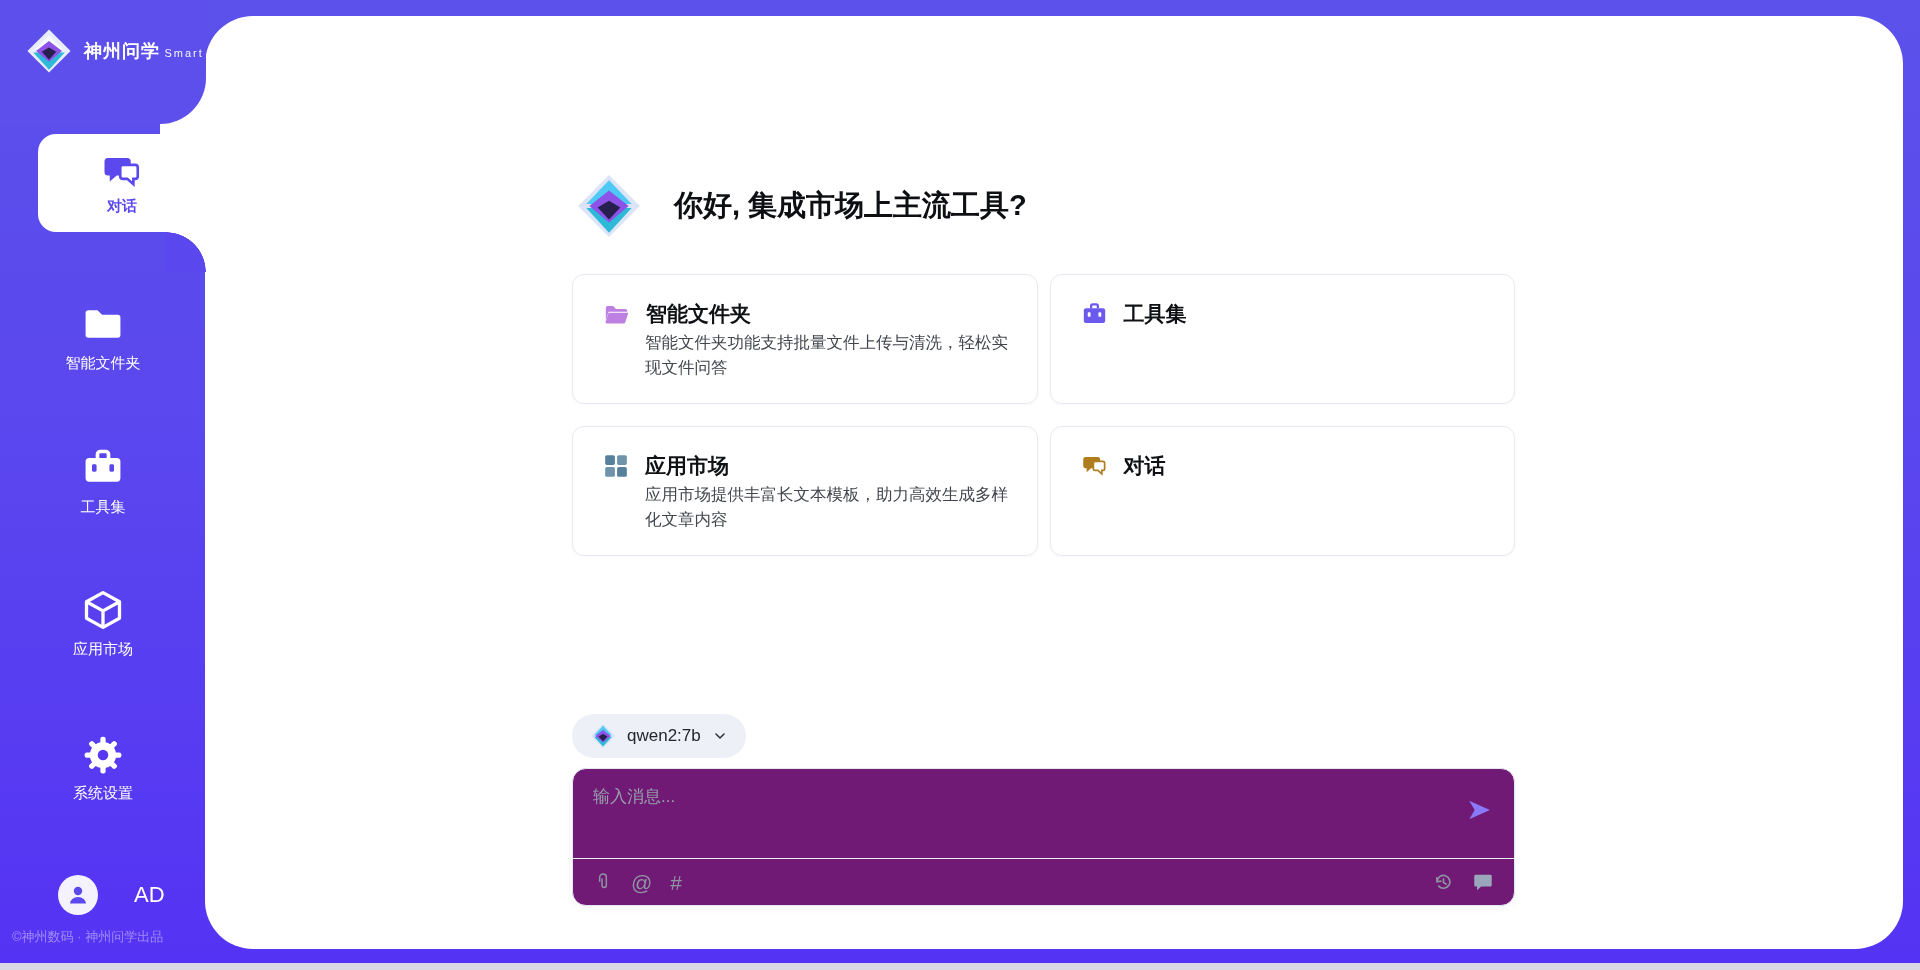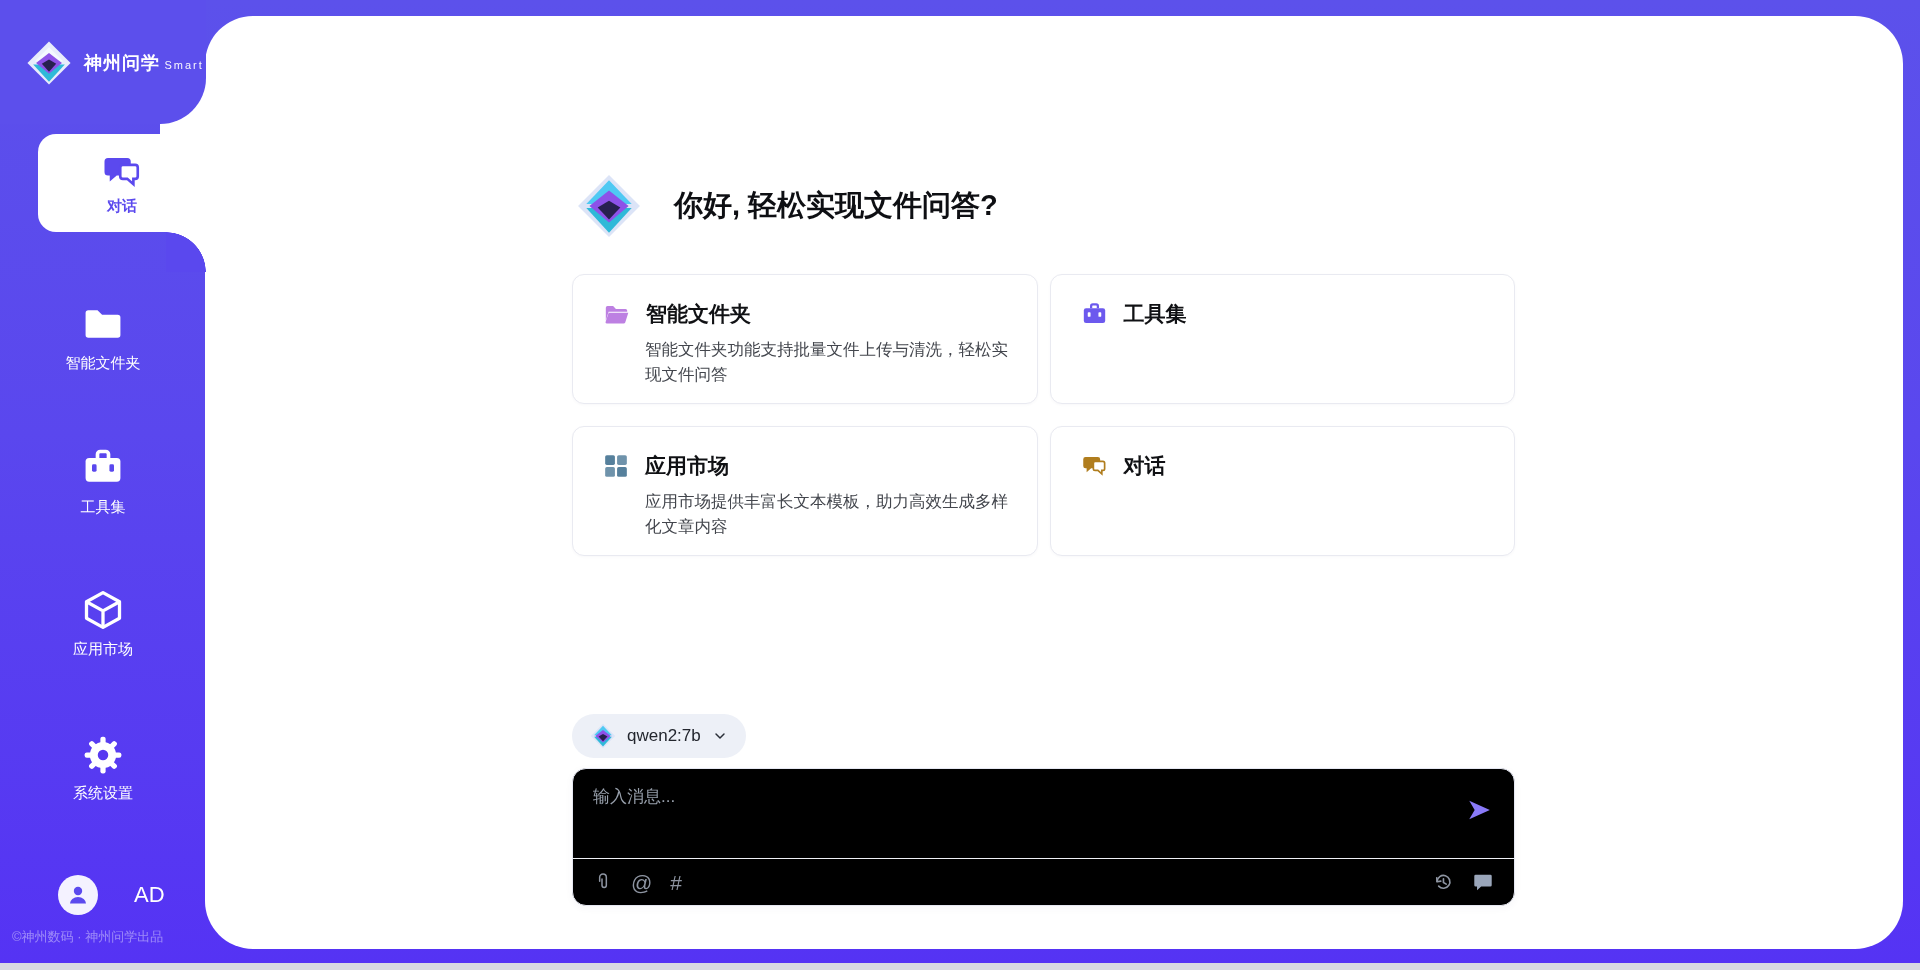--- a/index.html
+++ b/index.html
@@ -14,21 +14,21 @@
     background:linear-gradient(180deg,#5c51eb 0%,#5a47ee 45%,#5533f4 100%); }
 
   
   .main-panel { position:absolute; left:205px; top:16px; width:1698px; height:933px;
     background:#fff; border-radius:48px; }
 
   
   .corner-filler { position:absolute; left:160px; top:16px; width:46px; height:118px; background:#fff; }
   .logo-block { position:absolute; left:0; top:0; width:206px; height:124px;
     background:#5c4fec; border-bottom-right-radius:46px; }
-  .brand { position:absolute; left:26px; top:40px; display:flex; align-items:center; gap:12px; color:#fff; }
+  .brand { position:absolute; left:26px; top:28px; display:flex; align-items:center; gap:12px; color:#fff; }
   .brand-name { font-size:18px; font-weight:bold; letter-spacing:1px; line-height:1.15; }
   .brand-sub { font-size:11px; letter-spacing:2px; opacity:.95; }
 
   .tab-active { position:absolute; left:38px; top:134px; width:168px; height:98px;
     background:#fff; border-radius:18px 0 0 18px; z-index:3;
     display:flex; flex-direction:column; align-items:center; justify-content:center; gap:5px;
     color:#5b49ee; cursor:pointer; }
   .tab-fillet-bottom { position:absolute; left:166px; top:232px; width:40px; height:40px; z-index:2;
     background:radial-gradient(circle 40px at 0% 100%, #5a48ee 0 39.5px, #fff 40px); }
   .tab-label { font-size:15px; font-weight:bold; }
@@ -48,29 +48,29 @@
   .greeting-row { position:absolute; left:576px; top:165px; height:82px;
     display:flex; align-items:center; gap:32px; }
   .greeting-title { font-size:29px; font-weight:bold; color:#0e0f13; }
 
   .cards { position:absolute; left:572px; top:274px; width:943px;
     display:grid; grid-template-columns:1fr 1fr; column-gap:12px; row-gap:22px; }
   .card { height:130px; background:#fff; border:1px solid #e9eaf1; border-radius:12px;
     padding:25px 26px 20px 30px; box-shadow:0 1px 3px rgba(30,30,80,.03); cursor:pointer; }
   .card-head { display:flex; align-items:center; gap:16px; }
   .card-title { font-size:21px; font-weight:bold; color:#101114; }
-  .card-desc { margin-top:9px; margin-left:42px; font-size:16.5px; line-height:1.5;
+  .card-desc { margin-top:2px; margin-left:42px; font-size:16.5px; line-height:1.5;
     color:#43464d; max-width:380px; }
 
   .model-pill { position:absolute; left:572px; top:714px; height:44px; padding:7px 18px;
     background:#edf0f7; border-radius:22px; display:flex; align-items:center; gap:11px; cursor:pointer; }
   .model-name { font-size:17px; color:#23262e; }
 
   .composer { position:absolute; left:572px; top:768px; width:943px; height:138px;
-    background:#000000; border:1px solid #e5e7f1; border-radius:14px;
+    background:#701a75; border:1px solid #e5e7f1; border-radius:14px;
     box-shadow:0 2px 8px rgba(40,40,90,.04); }
   .composer-input { position:absolute; left:20px; top:16px; right:60px; height:66px;
     font-size:17px; color:#98a0ac; cursor:text; }
   .send-btn { position:absolute; right:22px; top:28px; width:26px; height:26px; cursor:pointer; }
   .composer-divider { position:absolute; left:0; right:0; top:89px; border-top:1px solid #eef0f5; }
   .composer-toolbar { position:absolute; left:20px; right:20px; top:90px; bottom:0;
     display:flex; align-items:center; justify-content:space-between; }
   .tool-group { display:flex; align-items:center; gap:18px; color:#8e95a2; }
   .tool-glyph { font-size:21px; line-height:1; cursor:pointer; }
   .tool-icon { cursor:pointer; display:flex; }
@@ -173,21 +173,21 @@
 <div class="greeting-row">
   <span>
     <svg width="66" height="66" viewBox="0 0 64 64">
       <polygon points="32,2 62,32 32,62 2,32" fill="#dce4f7"></polygon>
       <polygon points="32,58 10,34 54,34" fill="#2fb9d8"></polygon>
       <polygon points="32,7 54,30 10,30" fill="#4ec9f3"></polygon>
       <polygon points="32,17 51,32 32,48 13,32" fill="#8d52e8"></polygon>
       <polygon points="32,27 43,33.5 32,45 21,33.5" fill="#27204f"></polygon>
     </svg>
   </span>
-  <span class="greeting-title">你好, 轻松实现文件问答?</span>
+  <span class="greeting-title">你好, 集成市场上主流工具?</span>
 </div>
 
 <div class="cards">
 
   <div class="card">
     <div class="card-head">
       <span>
         <svg width="27" height="27" viewBox="0 0 48 48">
           <path d="M5,12 a3,3 0 0 1 3,-3 h10 l5,5 h17 a3,3 0 0 1 3,3 v2 H10 l-5,16 Z" fill="#bd80e2"></path>
           <path d="M10,21 h35 l-5.5,17 a3,3 0 0 1 -2.9,2 H6.5 a2,2 0 0 1 -1.9,-2.6 Z" fill="#bd80e2"></path>

